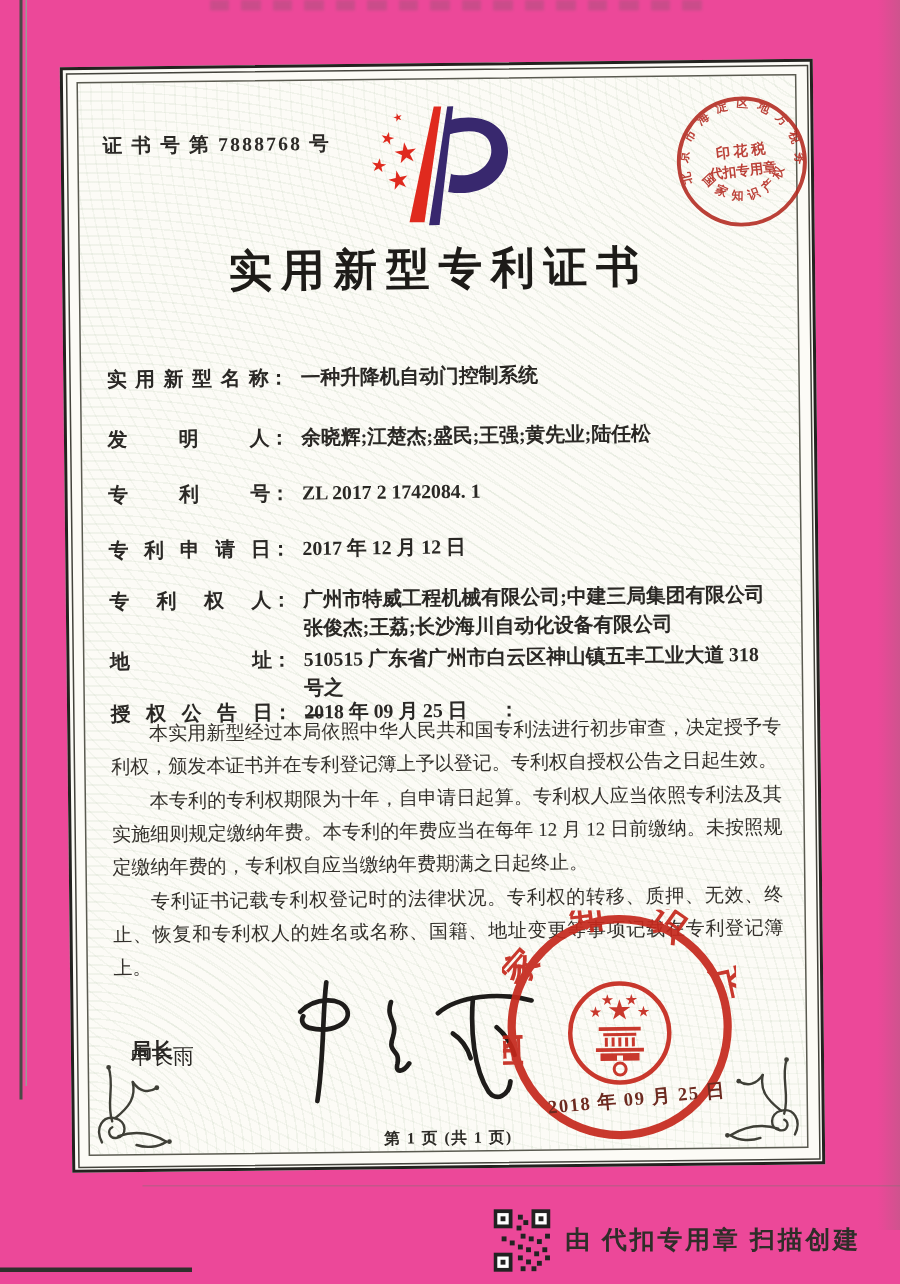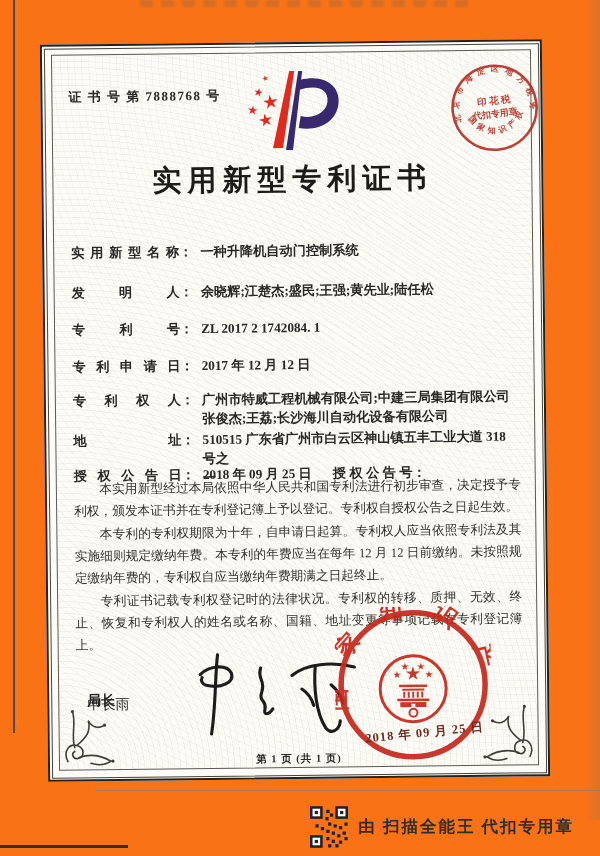--- a/index.html
+++ b/index.html
@@ -1,17 +1,17 @@
 <!DOCTYPE html>
 <html><head>
 <meta charset="utf-8">
 <style>
   * { margin:0; padding:0; box-sizing:border-box; }
   body { width:600px; height:856px; font-family:"Liberation Serif","DejaVu Serif",serif; }
-  .page { position:relative; width:600px; height:856px; background:#f97316; overflow:hidden; }
+  .page { position:relative; width:600px; height:856px; background:#ec4899; overflow:hidden; }
 
   
   .bleed { position:absolute; left:140px; top:0; width:330px; height:7px; opacity:.45; filter:blur(1px);
     background:repeating-linear-gradient(90deg, rgba(90,90,90,.5) 0 13px, transparent 13px 21px); }
   .edge-l1 { position:absolute; left:13px; top:0; width:2px; height:733px; background:#4a4a46; }
   .edge-l2 { position:absolute; left:17px; top:0; width:1px; height:724px; background:#9a9a94; }
   .edge-b { position:absolute; left:0; top:845px; width:128px; height:3px; background:#2f2f2c; }
   .edge-r { position:absolute; right:0; top:0; width:15px; height:820px;
     background:linear-gradient(90deg, rgba(0,0,0,0), rgba(120,115,108,.25)); }
   .paper-edge { position:absolute; left:95px; top:790px; width:505px; height:1px; background:rgba(120,118,112,.35); }
@@ -173,21 +173,20 @@
       <span class="fval">
         <span style="display:block">510515 广东省广州市白云区神山镇五丰工业大道 318 号之</span>
         <span style="display:block">一</span>
       </span>
     </div>
     <div class="frow r-grant">
       <span class="flabel">授权公告日</span>
       <span class="fcolon">：</span>
       <span class="fval">2018 年 09 月 25 日</span>
       <span class="grant2">
-        <span class="flabel">授权公告号</span>
         <span class="fcolon">：</span>
       </span>
     </div>
 
     <div class="body-text">
       <p>本实用新型经过本局依照中华人民共和国专利法进行初步审查，决定授予专利权，颁发本证书并在专利登记簿上予以登记。专利权自授权公告之日起生效。</p>
       <p>本专利的专利权期限为十年，自申请日起算。专利权人应当依照专利法及其实施细则规定缴纳年费。本专利的年费应当在每年 12 月 12 日前缴纳。未按照规定缴纳年费的，专利权自应当缴纳年费期满之日起终止。</p>
       <p>专利证书记载专利权登记时的法律状况。专利权的转移、质押、无效、终止、恢复和专利权人的姓名或名称、国籍、地址变更等事项记载在专利登记簿上。</p>
     </div>
 
@@ -281,16 +280,16 @@
           <rect x="10" y="21" width="1.8" height="1.8"></rect>
         <rect x="14" y="21" width="1.8" height="1.8"></rect>
       </g>
       <rect x="1.4" y="1.4" width="4.2" height="4.2" fill="#fff"></rect>
       <rect x="2.6" y="2.6" width="1.8" height="1.8" fill="#222"></rect>
       <rect x="15.4" y="1.4" width="4.2" height="4.2" fill="#fff"></rect>
       <rect x="16.6" y="2.6" width="1.8" height="1.8" fill="#222"></rect>
       <rect x="1.4" y="17.4" width="4.2" height="4.2" fill="#fff"></rect>
       <rect x="2.6" y="18.6" width="1.8" height="1.8" fill="#222"></rect>
     </svg>
-    <span class="wm-text">由 扫描全能王 代扣专用章</span>
+    <span class="wm-text">由 代扣专用章 扫描创建</span>
   </div>
 
 </div>
 
 </body></html>

